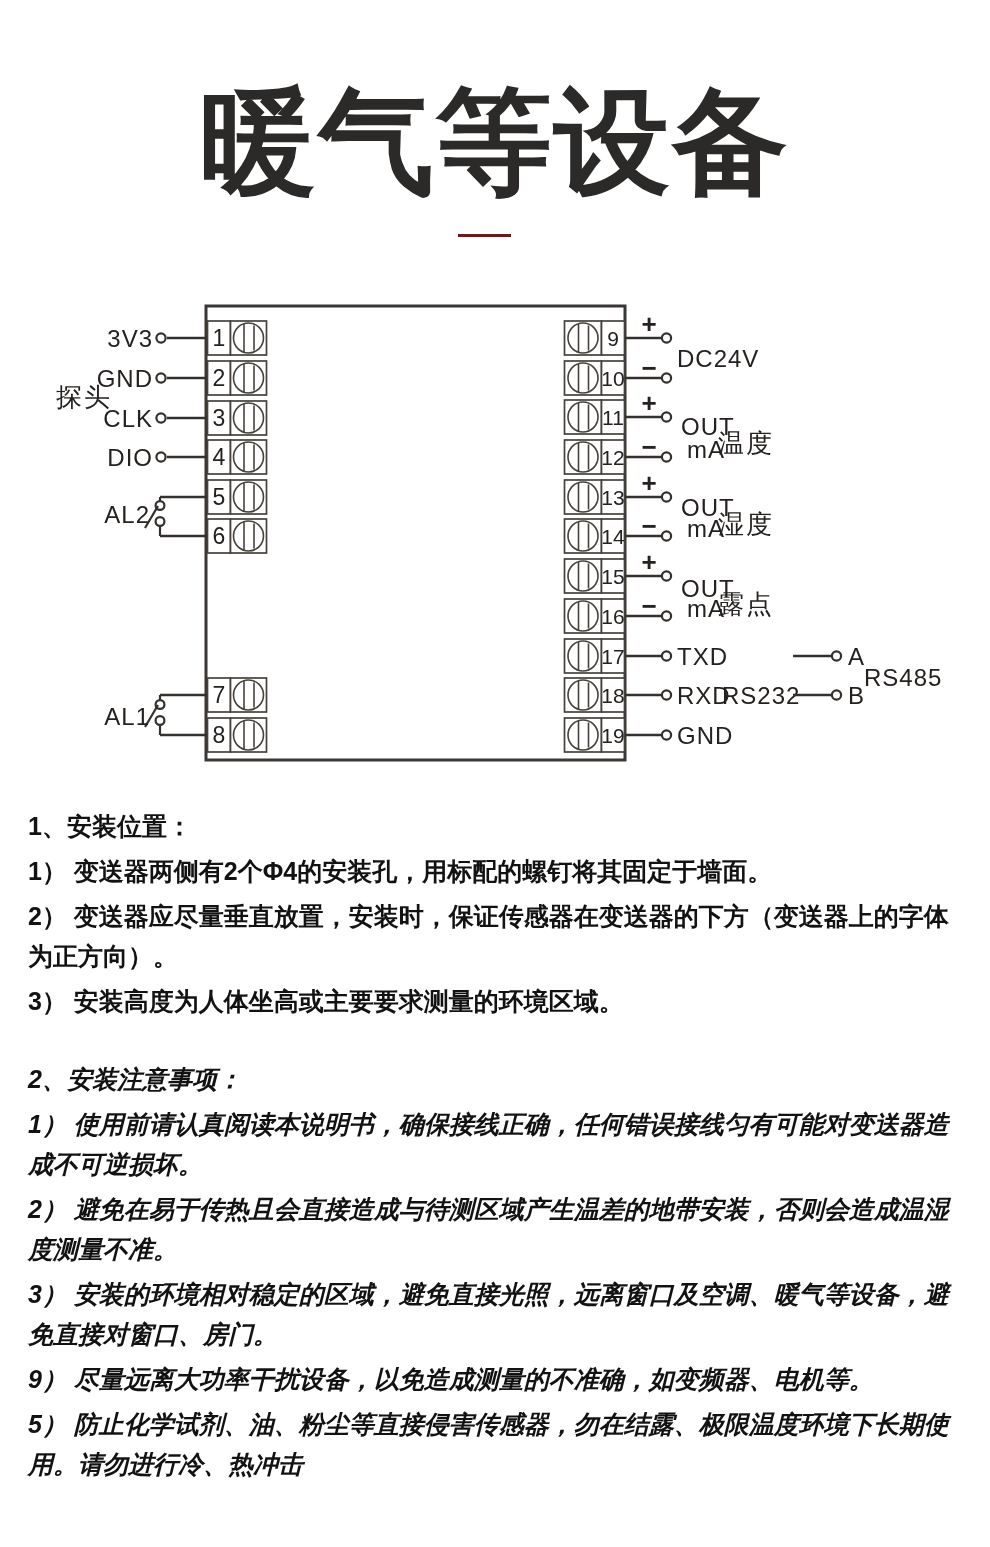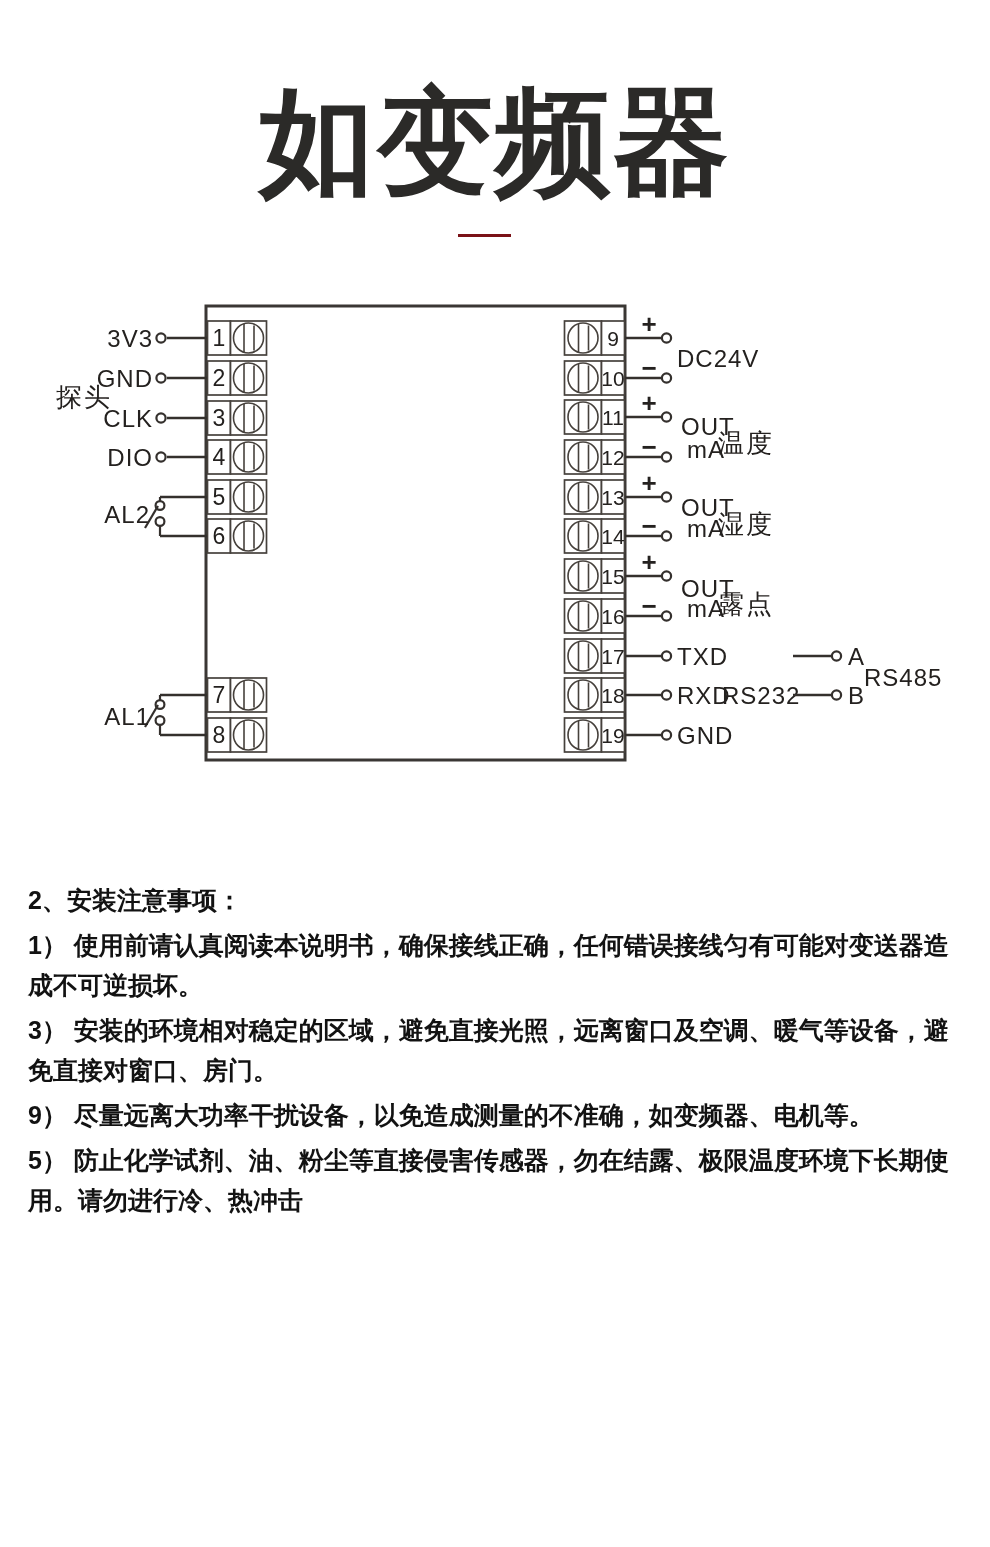--- a/index.html
+++ b/index.html
@@ -19,28 +19,28 @@
   .pnum{font-size:23px;text-anchor:middle;}
   .pnum2{font-size:21px;text-anchor:middle;}
   .dlabel{font-size:24px;letter-spacing:1px;}
   .dlabel-end{font-size:24px;letter-spacing:1px;text-anchor:end;}
   .cjk{font-size:26px;letter-spacing:2px;}
   .sign{font-size:26px;text-anchor:middle;font-weight:bold;}
   .textblock{position:absolute;top:806px;left:28px;width:944px;
              font-size:25px;line-height:40px;font-weight:600;color:#121212;
              word-break:break-all;}
   .textblock p{margin:0 0 5px 0;}
-  .section2{margin-top:74px;}
+  .section2{margin-top:38px;font-style:italic;}
 </style>
 </head>
 <body>
 
 <div class="page">
 
-  <div class="title">如变频器</div>
+  <div class="title">暖气等设备</div>
   <div class="divider" style="background: rgb(122, 18, 23);"></div>
 
   <svg class="diagram" viewBox="0 280 990 500">
 
     <rect class="devrect" x="206" y="306" width="419" height="454"></rect>
 
     <g id="gen-terminals">
         <g>
           <rect class="box" x="207.5" y="321" width="23" height="34"></rect>
           <rect class="box" x="230.5" y="321" width="36" height="34"></rect>
@@ -286,22 +286,29 @@
       <circle class="node" cx="836.5" cy="656" r="4.6"></circle>
       <text class="dlabel" x="848" y="656" dominant-baseline="central">A</text>
       <line class="wire" x1="793" y1="695" x2="831" y2="695"></line>
       <circle class="node" cx="836.5" cy="695" r="4.6"></circle>
       <text class="dlabel" x="848" y="695" dominant-baseline="central">B</text>
       <text class="dlabel" x="864" y="677" dominant-baseline="central">RS485</text>
     </g>
   </svg>
 
   <div class="textblock">
+    <div>
+      <p>1、安装位置：</p>
+      <p>1） 变送器两侧有2个Φ4的安装孔，用标配的螺钉将其固定于墙面。</p>
+      <p>2） 变送器应尽量垂直放置，安装时，保证传感器在变送器的下方（变送器上的字体为正方向）。</p>
+      <p>3） 安装高度为人体坐高或主要要求测量的环境区域。</p>
+    </div>
     <div class="section2">
       <p>2、安装注意事项：</p>
       <p>1） 使用前请认真阅读本说明书，确保接线正确，任何错误接线匀有可能对变送器造成不可逆损坏。</p>
+      <p>2） 避免在易于传热且会直接造成与待测区域产生温差的地带安装，否则会造成温湿度测量不准。</p>
       <p>3） 安装的环境相对稳定的区域，避免直接光照，远离窗口及空调、暖气等设备，避免直接对窗口、房门。</p>
       <p>9） 尽量远离大功率干扰设备，以免造成测量的不准确，如变频器、电机等。</p>
       <p>5） 防止化学试剂、油、粉尘等直接侵害传感器，勿在结露、极限温度环境下长期使用。请勿进行冷、热冲击</p>
     </div>
   </div>
 
 </div>
 
 </body></html>

